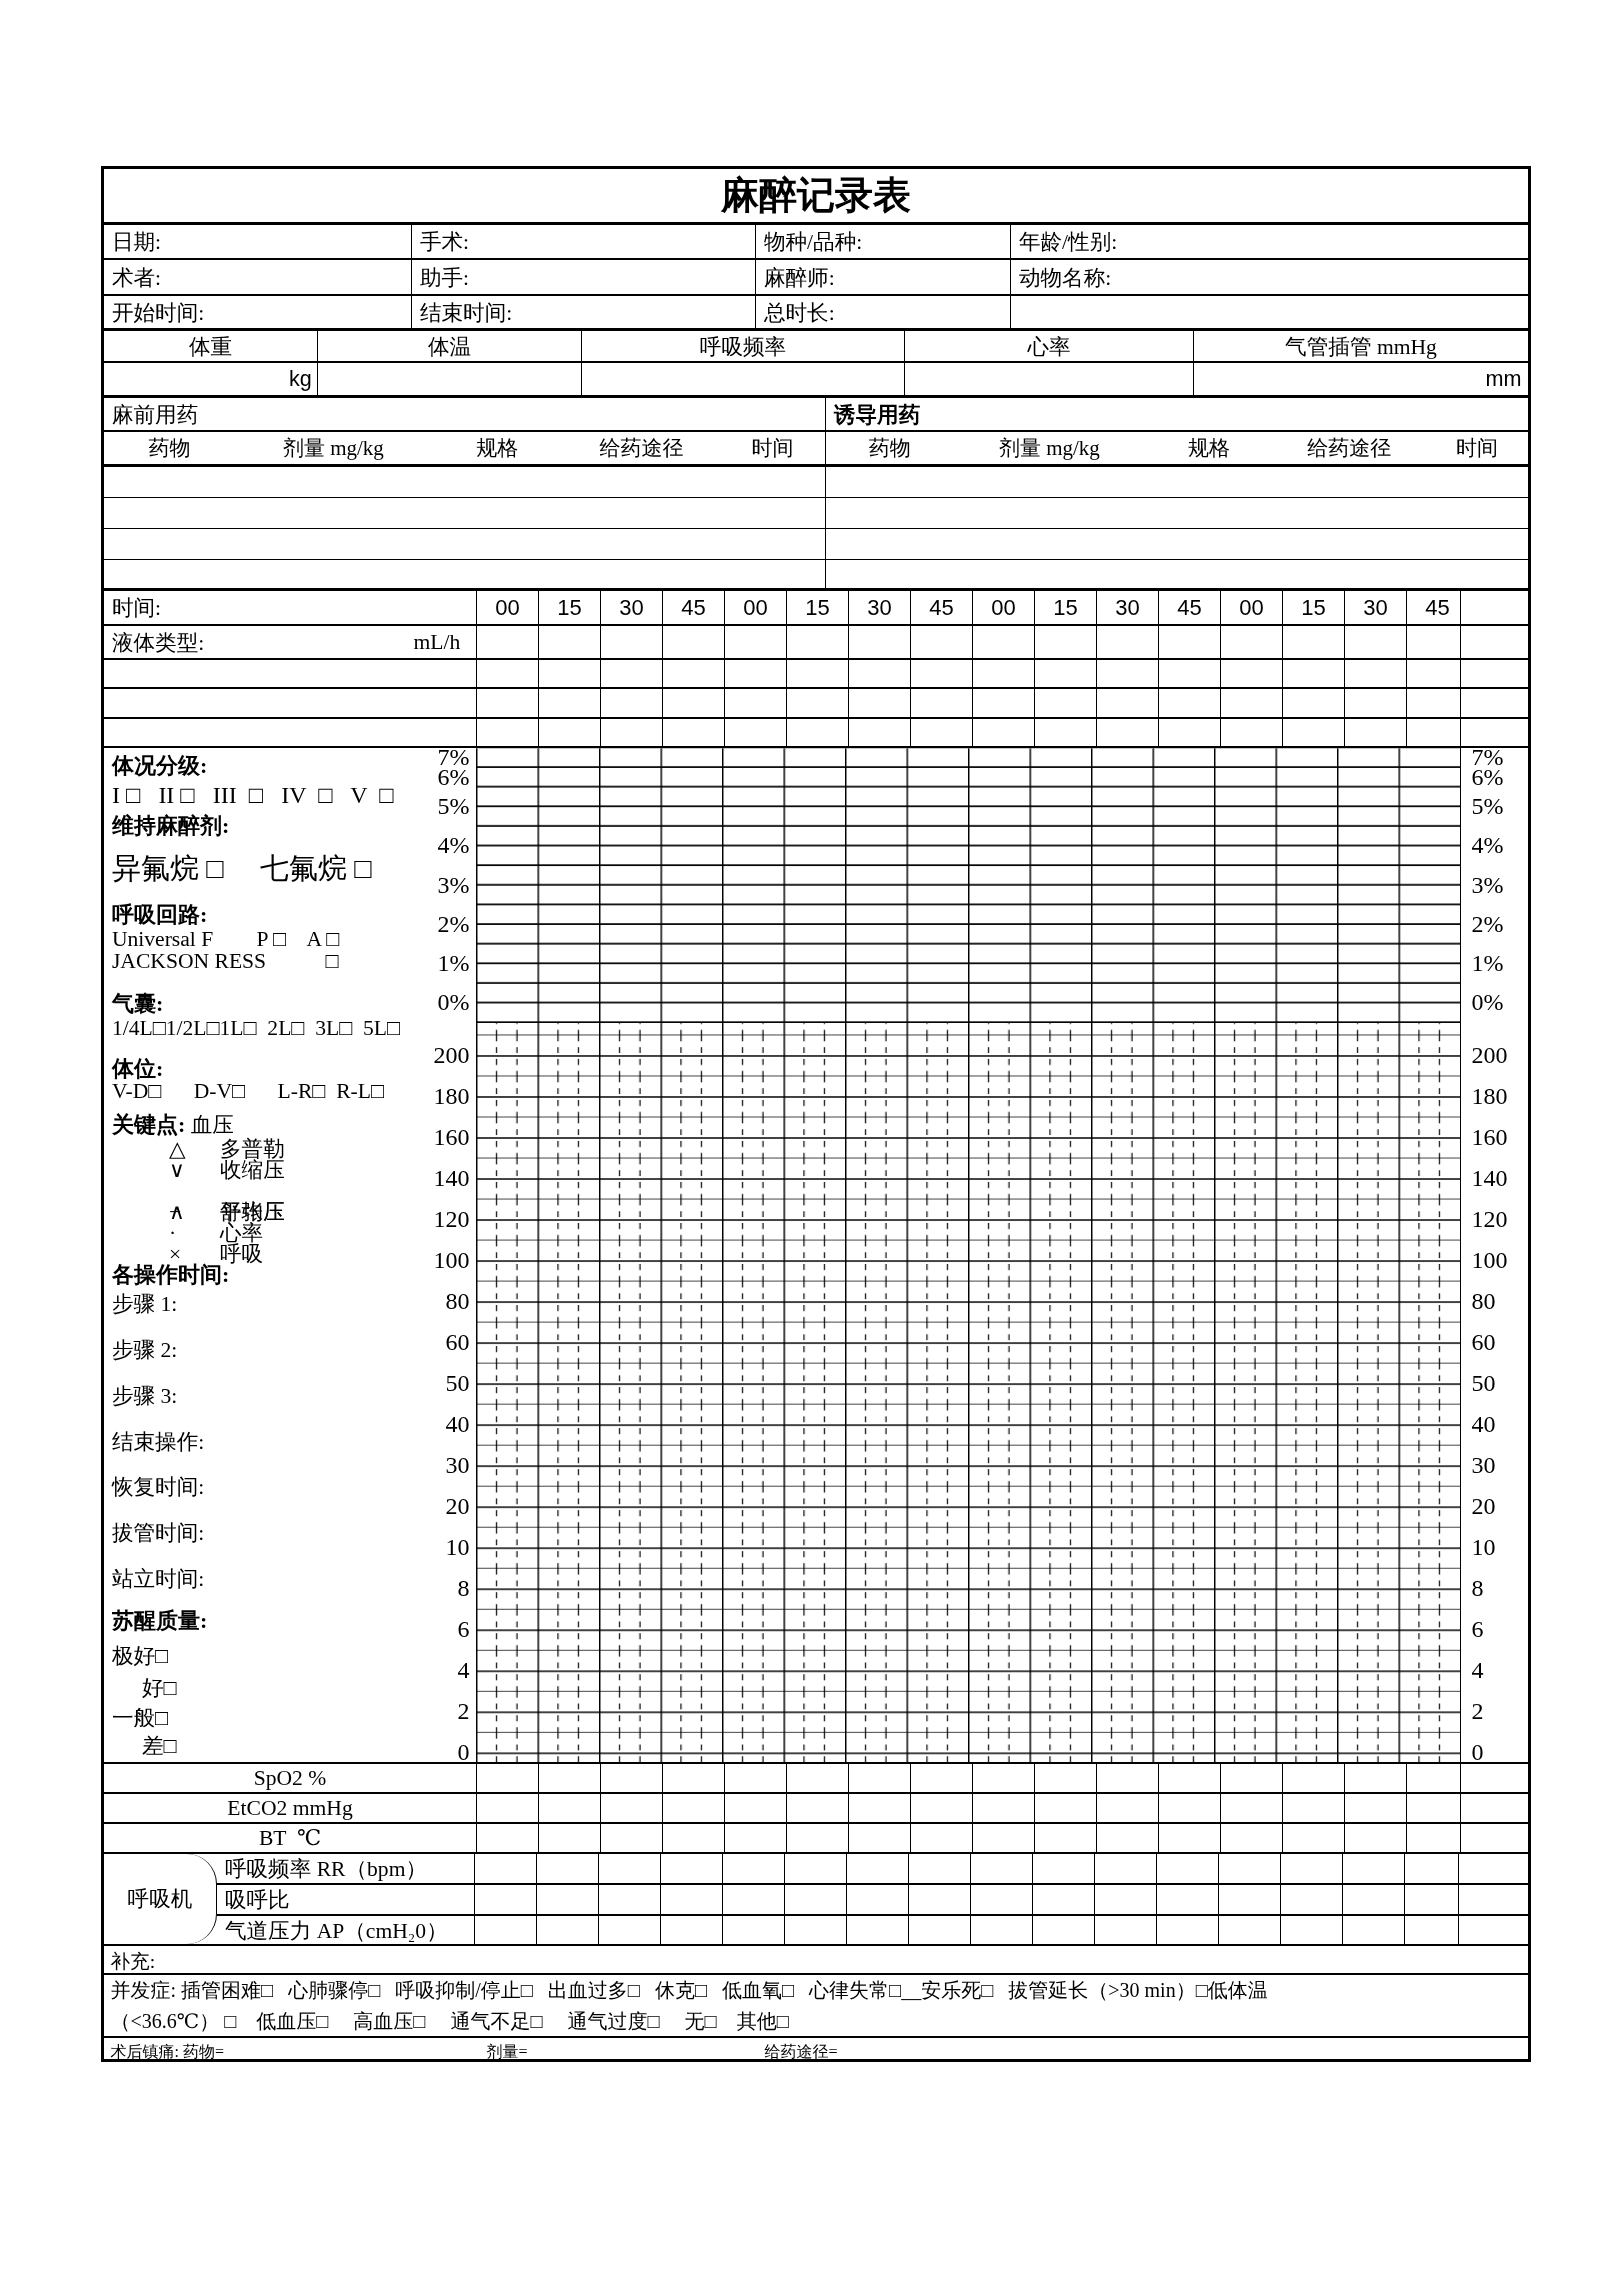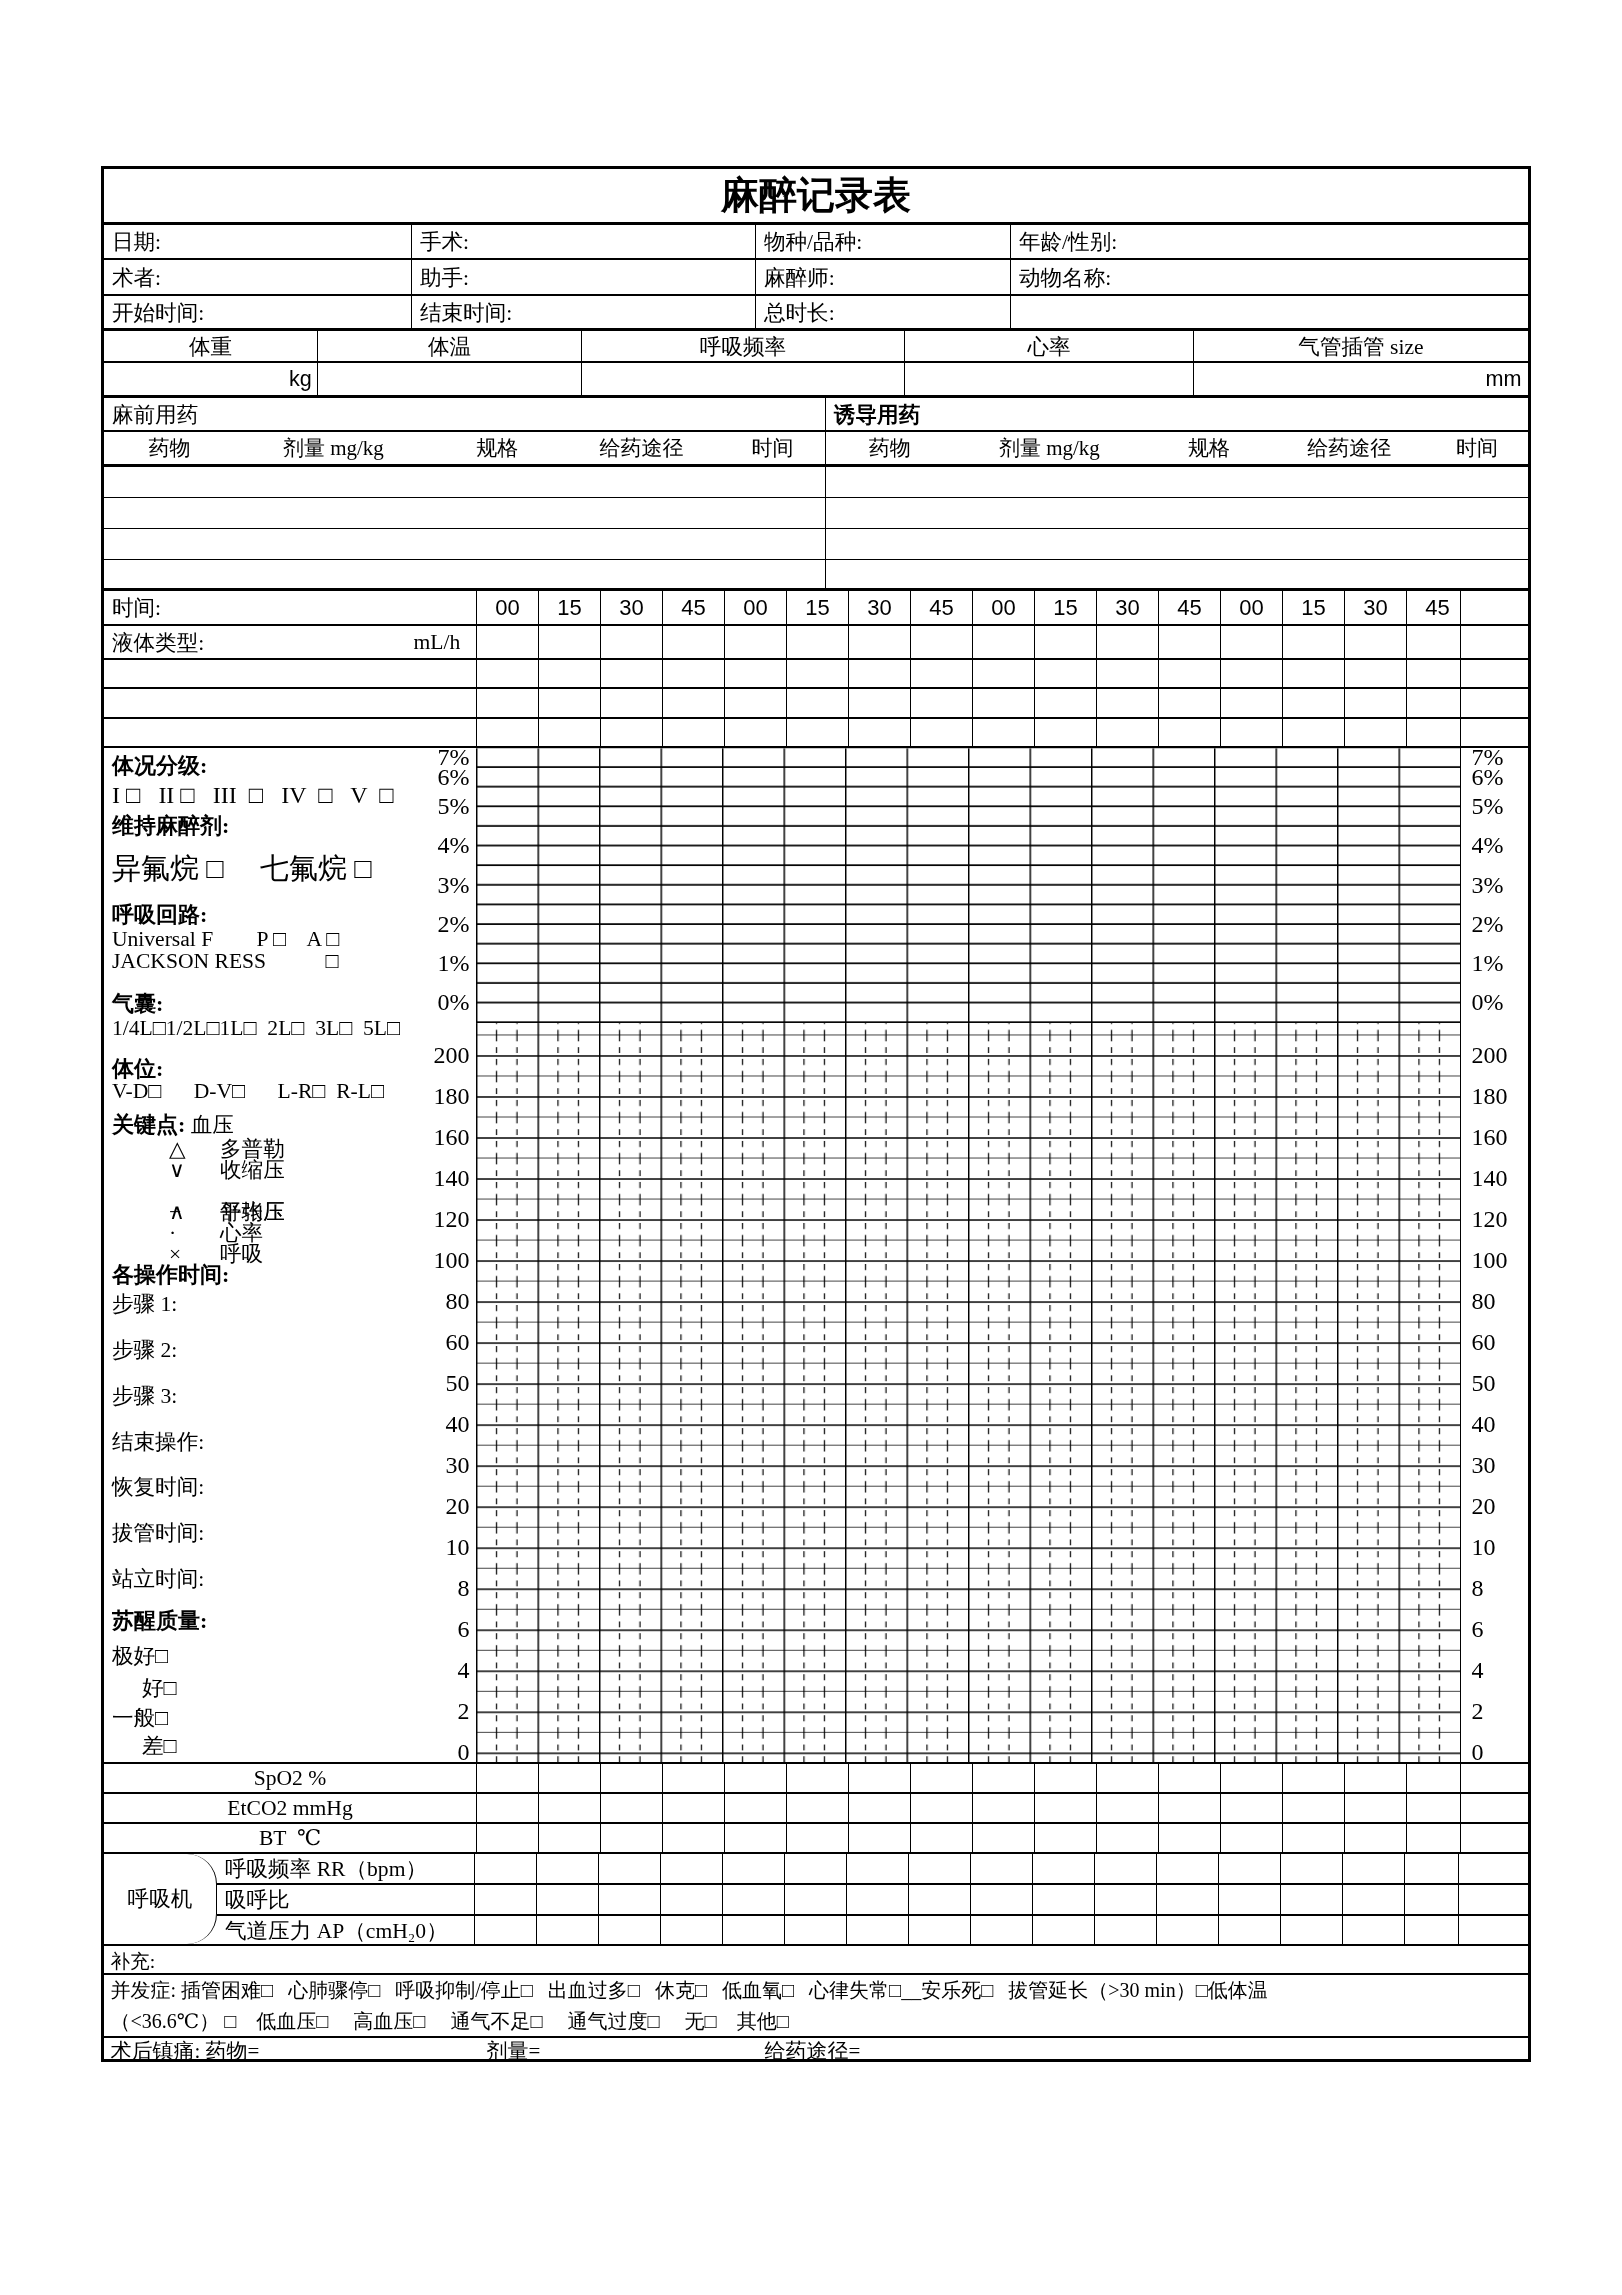--- a/index.html
+++ b/index.html
@@ -7,21 +7,21 @@
         font-family:"Liberation Serif","DejaVu Serif",serif;color:#000;}
   .form{position:absolute;left:101px;top:166px;width:1430px;height:1896px;
         border:3.3px solid #000;box-sizing:border-box;display:flex;flex-direction:column;}
   .row{display:flex;position:relative;box-sizing:border-box;border-bottom:2px solid #000;flex:0 0 auto;}
   .bb2{border-bottom-width:1.3px;} .bb4{border-bottom-width:2.6px;} .bb5{border-bottom-width:3.3px;}
   .cell{box-sizing:border-box;overflow:hidden;white-space:pre;}
   .bl{border-left:1.3px solid #000;}
   .pl{padding-left:7.9px;}
   .ctr{display:flex;align-items:center;}
   .cc{display:flex;align-items:center;justify-content:center;text-align:center;}
-  .fs33{font-size:21.6px;} .fs32{font-size:21px;} .fs30{font-size:19.6px;}
+  .fs33{font-size:21.6px;} .fs32{font-size:16px;} .fs30{font-size:19.6px;}
   .title-row{align-items:center;justify-content:center;font-size:38px;font-weight:bold;}
   .sans{font-family:"Liberation Sans","DejaVu Sans",sans-serif;}
   
   .hc1{flex:0 0 307px;} .hc2{flex:0 0 344px;} .hc3{flex:0 0 255px;} .hc4{flex:1;}
   
   .vc1{flex:0 0 213px;} .vc2{flex:0 0 264px;} .vc3{flex:0 0 323px;} .vc4{flex:0 0 289px;} .vc5{flex:1;}
   
   .medL{flex:0 0 722px;border-right:1.3px solid #000;} .medR{flex:1;}
   .medcols{display:flex;align-items:center;text-align:center;font-size:21px;}
   .medcols span{display:block;}
@@ -84,21 +84,21 @@
       <div class="cell hc2 ctr pl bl">结束时间:</div>
       <div class="cell hc3 ctr pl bl">总时长:</div>
       <div class="cell hc4 ctr pl bl"></div>
     </div>
 
     <div class="row fs33" style="height:32px;">
       <div class="cell vc1 cc">体重</div>
       <div class="cell vc2 cc bl">体温</div>
       <div class="cell vc3 cc bl">呼吸频率</div>
       <div class="cell vc4 cc bl">心率</div>
-      <div class="cell vc5 cc bl">气管插管 size</div>
+      <div class="cell vc5 cc bl">气管插管 mmHg</div>
     </div>
 
     <div class="row bb5 fs33 sans" style="height:35px;">
       <div class="cell vc1 ctr" style="justify-content:flex-end;padding-right:5.2px;">kg</div>
       <div class="cell vc2 bl"></div>
       <div class="cell vc3 bl"></div>
       <div class="cell vc4 bl"></div>
       <div class="cell vc5 ctr bl" style="justify-content:flex-end;padding-right:6.5px;">mm</div>
     </div>
 

